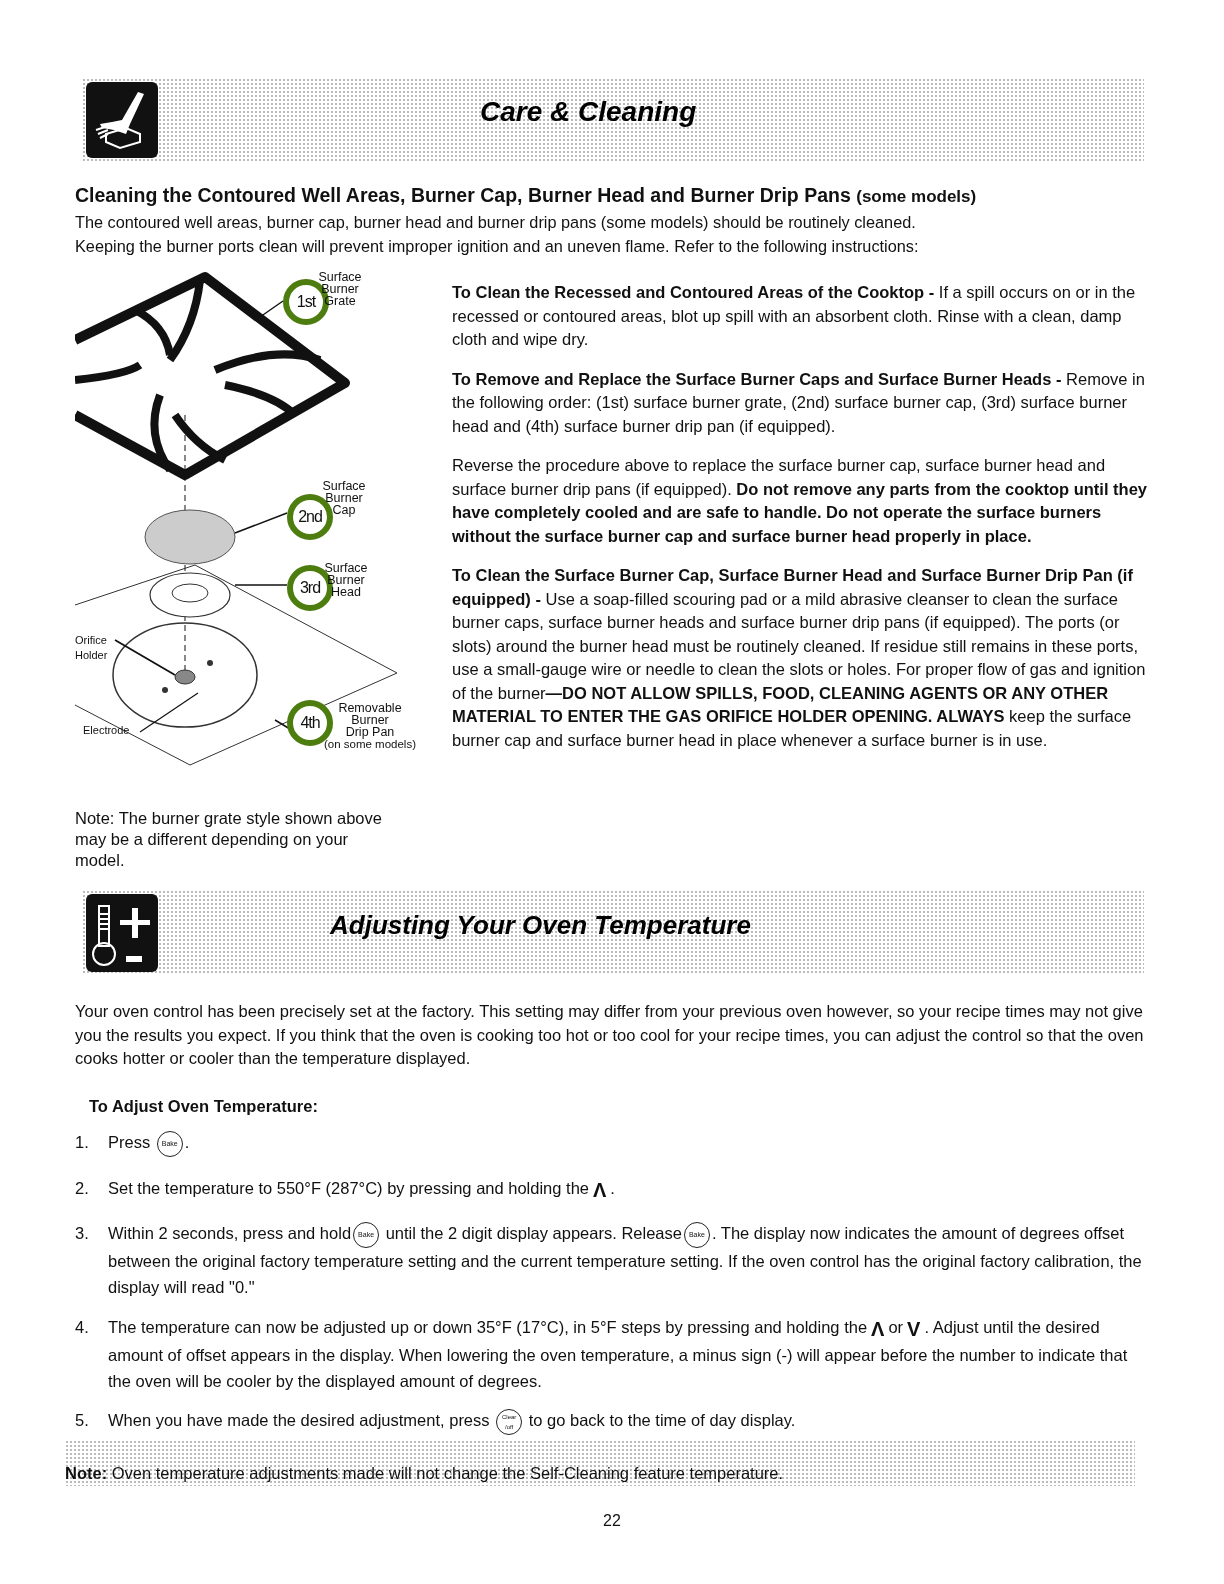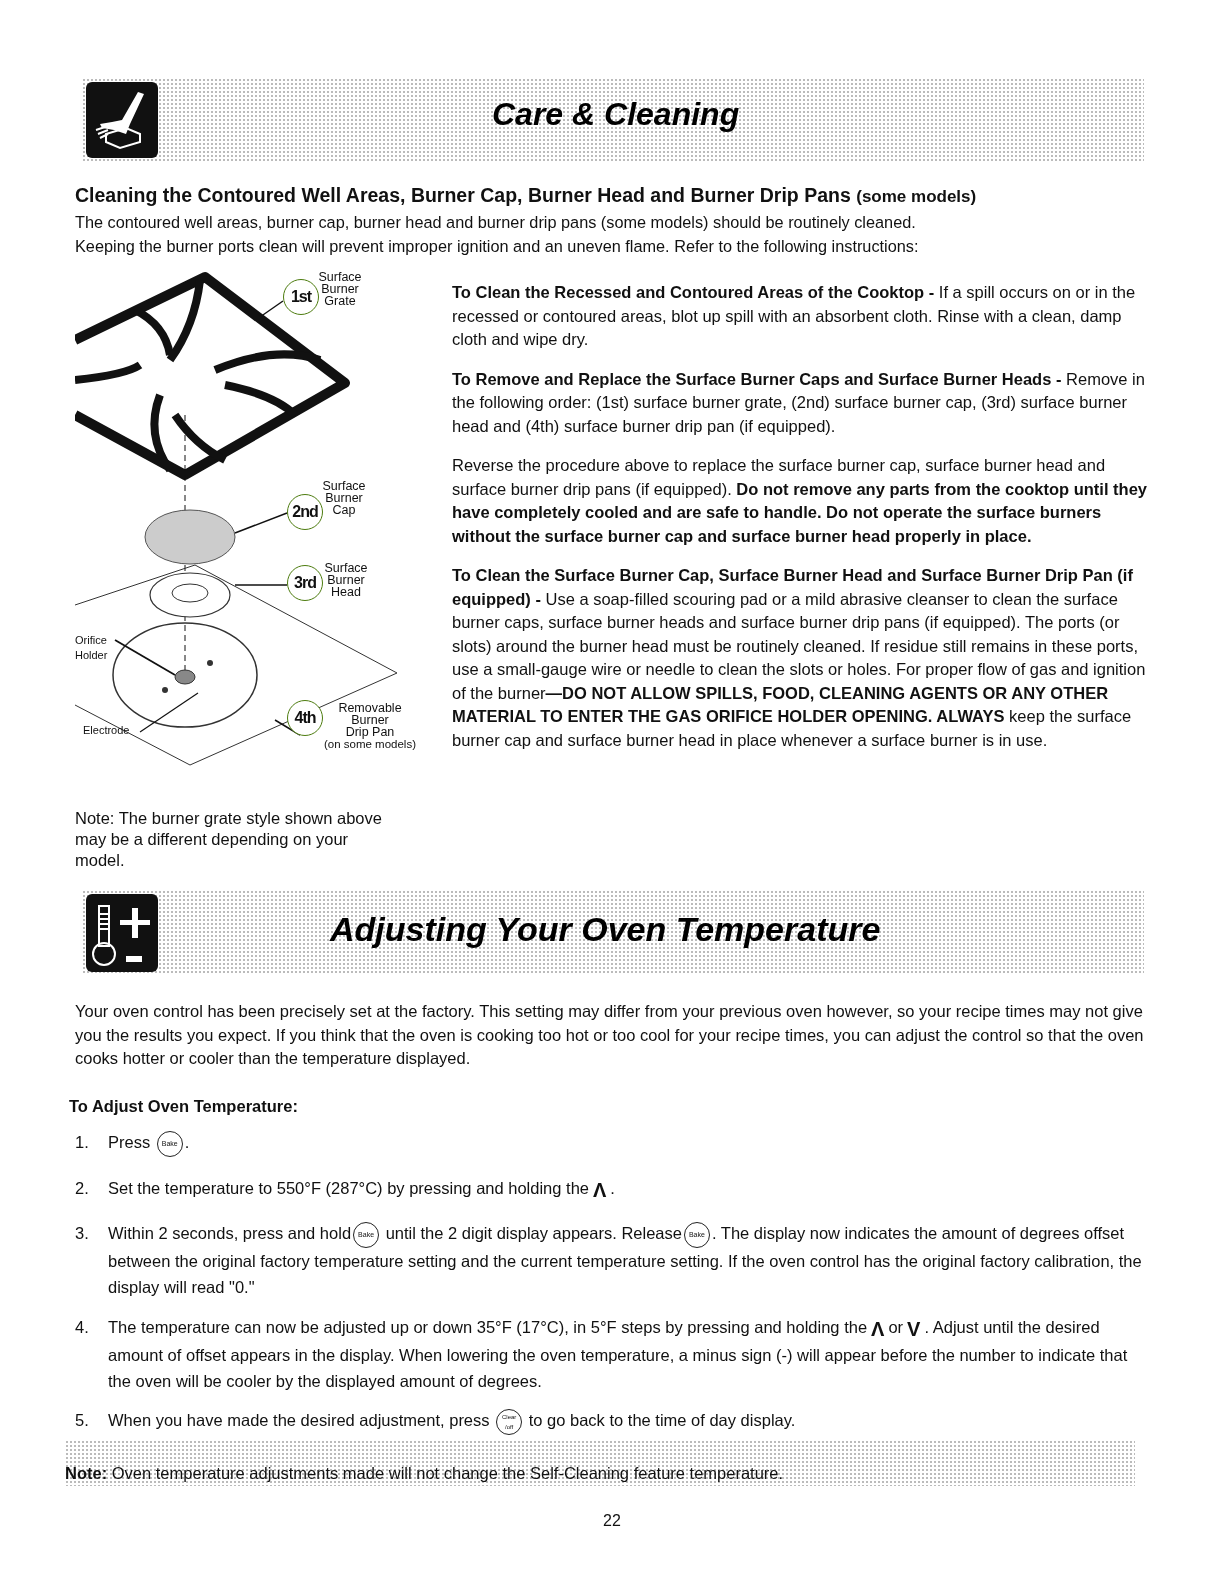--- a/index.html
+++ b/index.html
@@ -7,27 +7,27 @@
   .banner{position:absolute;left:82px;width:1062px;height:84px;
     background-image:radial-gradient(#bbb 0.8px, transparent 0.9px);background-size:4px 4px;}
   .banner-icon{position:absolute;left:4px;top:4px;width:72px;height:76px;background:#111;border-radius:6px;}
   .banner-title{position:absolute;font-weight:bold;font-style:italic;color:#000;white-space:nowrap;}
   .sec-title{position:absolute;left:75px;top:184px;font-size:19.5px;font-weight:bold;white-space:nowrap;}
   .sec-title .light{font-weight:bold;font-size:17px;}
   .intro{position:absolute;left:75px;top:210px;font-size:16.3px;line-height:24px;white-space:nowrap;}
   .diagram{position:absolute;left:75px;top:265px;width:370px;height:600px;}
   .lbl{position:absolute;font-size:12.5px;line-height:12px;text-align:center;white-space:nowrap;}
   .lbl-left{position:absolute;font-size:11px;line-height:15px;white-space:nowrap;}
-  .circ{position:absolute;width:34px;height:34px;border:1px solid #4d7c0f;border-radius:50%;font-weight:bold;font-size:16px;display:flex;align-items:center;justify-content:center;letter-spacing:-1px;background:#fff;}
+  .circ{position:absolute;width:34px;height:34px;border:6px solid #4d7c0f;border-radius:50%;font-weight:normal;font-size:16px;display:flex;align-items:center;justify-content:center;letter-spacing:-1px;background:#fff;}
   .note-left{position:absolute;left:75px;top:808px;width:320px;font-size:16.5px;line-height:21px;}
   .right-col{position:absolute;left:452px;top:273px;width:700px;font-size:16.5px;line-height:23.5px;}
   .right-col p{margin:8px 0 16px 0;}
   .b{font-weight:bold;}
   .body2{position:absolute;left:75px;top:1000px;width:1070px;font-size:16.5px;line-height:23.5px;}
-  .sub{position:absolute;left:69px;top:1097px;font-size:16.5px;font-weight:bold;}
+  .sub{position:absolute;left:89px;top:1097px;font-size:16.5px;font-weight:bold;}
   .step{position:absolute;left:75px;width:1070px;font-size:16.5px;line-height:28px;}
   .step .num{position:absolute;left:0;top:0;}
   .step .txt{position:absolute;left:33px;top:0;width:1037px;}
   .key{display:inline-block;width:24px;height:24px;border:1px solid #222;border-radius:50%;font-size:7px;line-height:24px;text-align:center;vertical-align:middle;margin:0 2px;}
   .arr{display:inline-block;font-weight:bold;font-size:20px;vertical-align:middle;margin:0 4px;}
   .note-bar{position:absolute;left:65px;top:1440px;width:1070px;height:46px;
     background-image:radial-gradient(#bbb 0.8px, transparent 0.9px);background-size:4px 4px;}
   .note-bar .txt{position:absolute;left:0;top:24px;font-size:16.5px;background:transparent;white-space:nowrap;}
   .page-num{position:absolute;left:0;width:1224px;top:1512px;text-align:center;font-size:16px;}
 </style>
@@ -35,21 +35,21 @@
 <body>
 
 <div class="banner" style="top:78px;">
   <div class="banner-icon">
     <svg width="72" height="76" viewBox="0 0 72 76">
       <path d="M52 10 L58 12 L44 42 L40 52 L28 48 L16 46 L14 42 L26 40 L36 38 Z" fill="#fff"></path>
       <path d="M20 52 L40 46 L54 52 L54 60 L34 66 L20 60 Z" fill="none" stroke="#fff" stroke-width="2"></path>
       <path d="M10 48 L22 44 M12 52 L22 48 M14 56 L22 52" stroke="#fff" stroke-width="2"></path>
     </svg>
   </div>
-  <div class="banner-title" style="left:398px;top:18px;font-size:32px;margin-left:12px;">Care &amp; Cleaning</div>
+  <div class="banner-title" style="left:398px;top:18px;font-size:28px;">Care &amp; Cleaning</div>
 </div>
 
 <div class="sec-title">
   <span>Cleaning the Contoured Well Areas, Burner Cap, Burner Head and Burner Drip Pans</span>
   <span class="light">(some models)</span>
 </div>
 <div class="intro">
   <div>The contoured well areas, burner cap, burner head and burner drip pans (some models) should be routinely cleaned.</div>
   <div>Keeping the burner ports clean will prevent improper ignition and an uneven flame. Refer to the following instructions:</div>
 </div>
@@ -145,21 +145,21 @@
       <line x1="14" y1="20" x2="22" y2="20" stroke="#fff" stroke-width="2"></line>
       <line x1="14" y1="25" x2="22" y2="25" stroke="#fff" stroke-width="2"></line>
       <line x1="14" y1="30" x2="22" y2="30" stroke="#fff" stroke-width="2"></line>
       <line x1="14" y1="35" x2="22" y2="35" stroke="#fff" stroke-width="2"></line>
       <circle cx="18" cy="60" r="11" fill="none" stroke="#fff" stroke-width="2"></circle>
       <rect x="34" y="26" width="30" height="5" fill="#fff"></rect>
       <rect x="46" y="14" width="6" height="30" fill="#fff"></rect>
       <rect x="40" y="62" width="16" height="6" fill="#fff"></rect>
     </svg>
   </div>
-  <div class="banner-title" style="left:248px;top:20px;font-size:34px;">Adjusting Your Oven Temperature</div>
+  <div class="banner-title" style="left:248px;top:20px;font-size:26px;">Adjusting Your Oven Temperature</div>
 </div>
 
 <div class="body2">Your oven control has been precisely set at the factory. This setting may differ from your previous oven however, so your recipe times may not give you the results you expect. If you think that the oven is cooking too hot or too cool for your recipe times, you can adjust the control so that the oven cooks hotter or cooler than the temperature displayed.</div>
 
 <div class="sub">To Adjust Oven Temperature:</div>
 
 <div class="step" style="top:1128px;">
   <span class="num">1.</span>
   <span class="txt"><span>Press</span> <span class="key">Bake</span><span>.</span></span>
 </div>

